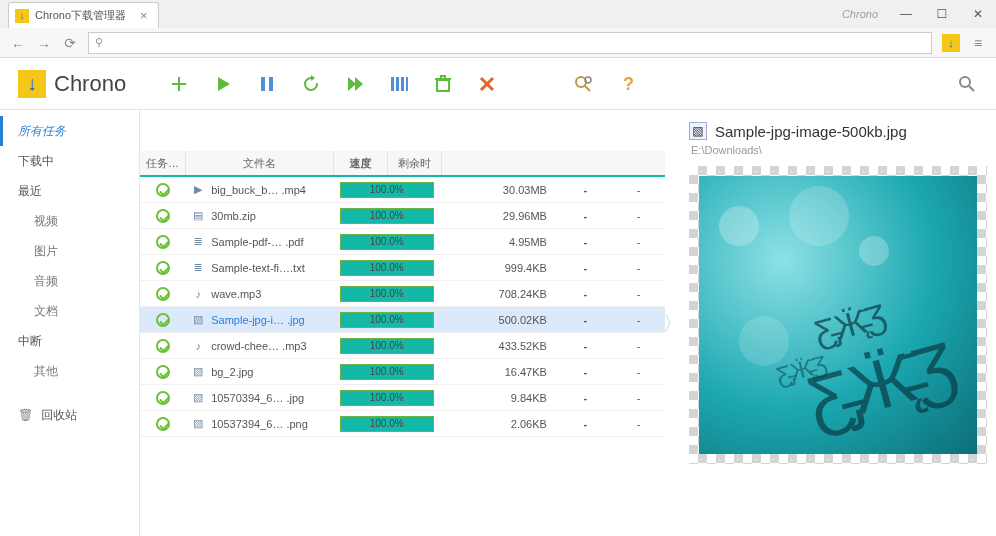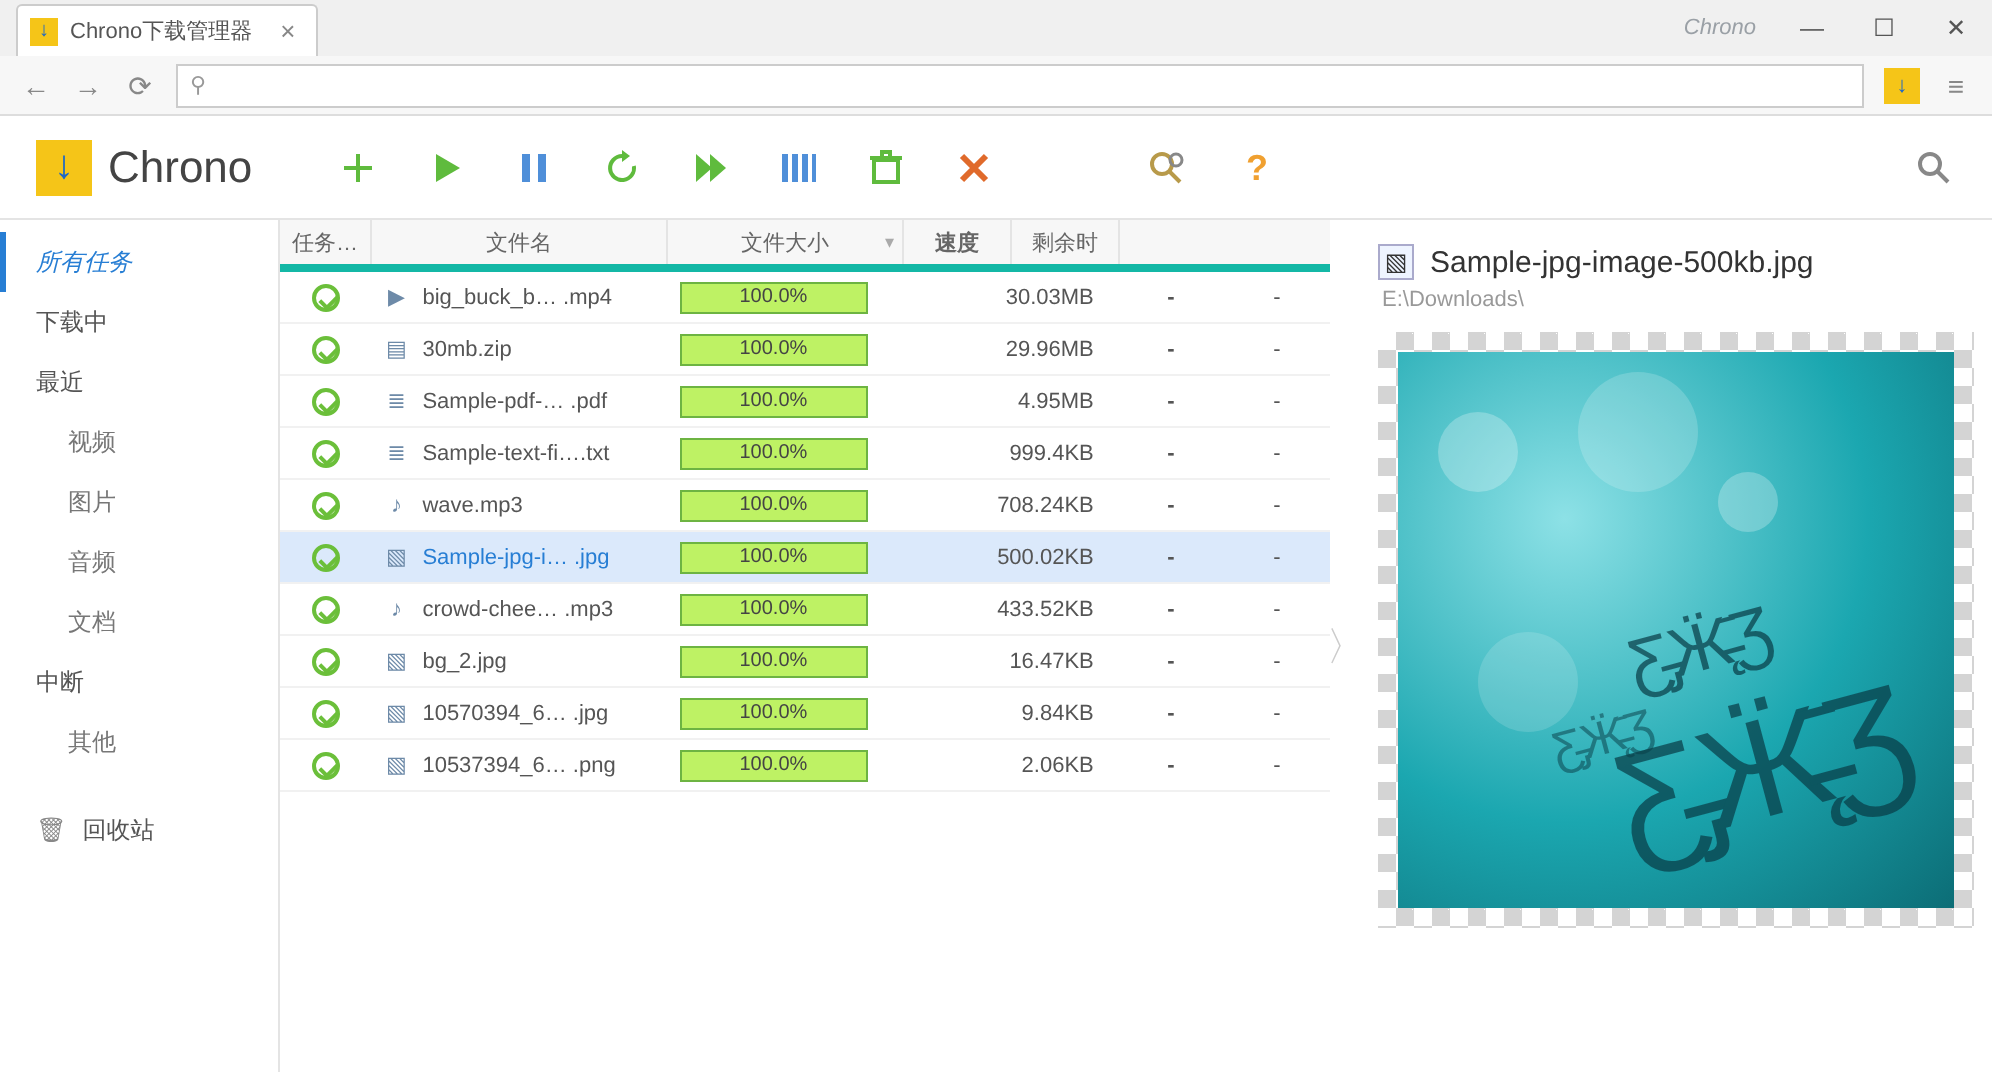--- a/index.html
+++ b/index.html
@@ -29,35 +29,35 @@
 
 .main { display: flex; height: calc(100% - 110px); }
 .sidebar { width: 140px; border-right: 1px solid #e4e4e4; padding-top: 6px; }
 .side-item { height: 30px; display: flex; align-items: center; padding-left: 18px; color: #555; font-size: 12px; cursor: pointer; }
 .side-item.sub { padding-left: 34px; color: #777; }
 .side-item.active { border-left: 3px solid #277ed4; color: #277ed4; padding-left: 15px; font-style: italic; }
 .side-item .si-ico { margin-right: 8px; color: #888; }
 
 .content { flex: 1; display: flex; min-width: 0; }
 .grid { flex: 1; min-width: 0; }
-.ghead { display: flex; height: 26px; background: #f7f7f7; border-bottom: 4px solid #14b8a6; font-size: 11px; color: #666; }
+.ghead { display: flex; height: 26px; background: #f7f7f7; border-bottom: 2px solid #14b8a6; font-size: 11px; color: #666; margin-top: 41px; }
 .gh { display: flex; align-items: center; justify-content: center; border-right: 1px solid #e4e4e4; position: relative; }
 .gh.sort::after { content: "▾"; font-size: 9px; color: #aaa; position: absolute; right: 4px; }
 .c0 { width: 46px; } .c1 { width: 148px; } .c2 { width: 114px; } .c3 { width: 118px; } .c4 { width: 54px; font-weight: bold; } .c5 { width: 54px; }
 .grow { display: flex; height: 26px; align-items: center; border-bottom: 1px solid #f1f1f1; font-size: 11px; color: #555; }
 .grow.sel { background: #dbe9fb; }
 .grow.sel .fn { color: #277ed4; }
 .gc { display: flex; align-items: center; justify-content: center; }
 .gc.c1 { justify-content: flex-start; padding-left: 6px; gap: 6px; overflow: hidden; }
 .gc.c1 .fn { white-space: nowrap; overflow: hidden; text-overflow: ellipsis; }
 .gc.c3 { justify-content: flex-end; padding-right: 12px; }
 .stat-ok { width: 14px; height: 14px; border: 2px solid #6bbf3a; border-radius: 50%; position: relative; }
 .stat-ok::after { content: ""; position: absolute; left: 2px; top: 3px; width: 7px; height: 4px; border-left: 2px solid #6bbf3a; border-bottom: 2px solid #6bbf3a; transform: rotate(-45deg); }
 .ft-ico { width: 14px; height: 14px; color: #6d8aa8; display: flex; align-items: center; justify-content: center; font-size: 11px; }
-.prog { width: 94px; height: 16px; background: #bef264; color: #444; font-size: 10px; display: flex; align-items: center; justify-content: center; border: 1px solid #6db442; }
+.prog { width: 94px; height: 16px; background: #14b8a6; color: #444; font-size: 10px; display: flex; align-items: center; justify-content: center; border: 1px solid #6db442; }
 
 .divider { width: 16px; display: flex; align-items: center; justify-content: center; color: #ccc; font-size: 20px; }
 
 .preview { width: 315px; padding: 12px 10px 0 8px; }
 .pv-head { display: flex; align-items: center; gap: 8px; }
 .pv-ico { width: 18px; height: 18px; border: 1px solid #aac; background: #eef4ff; display: flex; align-items: center; justify-content: center; }
 .pv-title { font-size: 15px; color: #333; }
 .pv-path { font-size: 11px; color: #999; margin-top: 4px; margin-left: 2px; }
 .pv-checker { margin-top: 10px; width: 298px; height: 298px; background-image:
   linear-gradient(45deg,#d4d4d4 25%,transparent 25%),linear-gradient(-45deg,#d4d4d4 25%,transparent 25%),linear-gradient(45deg,transparent 75%,#d4d4d4 75%),linear-gradient(-45deg,transparent 75%,#d4d4d4 75%);
@@ -177,21 +177,20 @@
       <div class="side-item sub">其他</div>
       <div style="height: 14px;"></div>
       <div class="side-item"><span class="si-ico">🗑</span>回收站</div>
     </div>
 
   <div class="content">
     <div class="grid">
       <div class="ghead">
         <div class="gh c0">任务…</div>
         <div class="gh c1">文件名</div>
-        <div class="gh c3 sort">文件大小</div>
         <div class="gh c4">速度</div>
         <div class="gh c5">剩余时</div>
       </div>
       <div id="grid-body">
           <div class="grow">
             <div class="gc c0">
               <span class="stat-ok"></span>
             </div>
             <div class="gc c1">
               <span class="ft-ico">▶</span>

